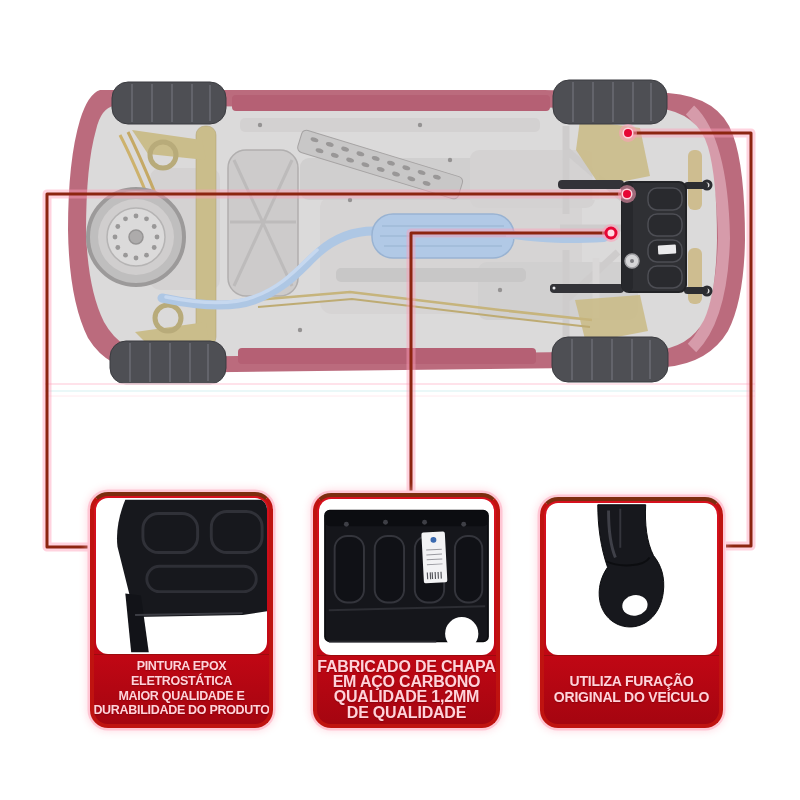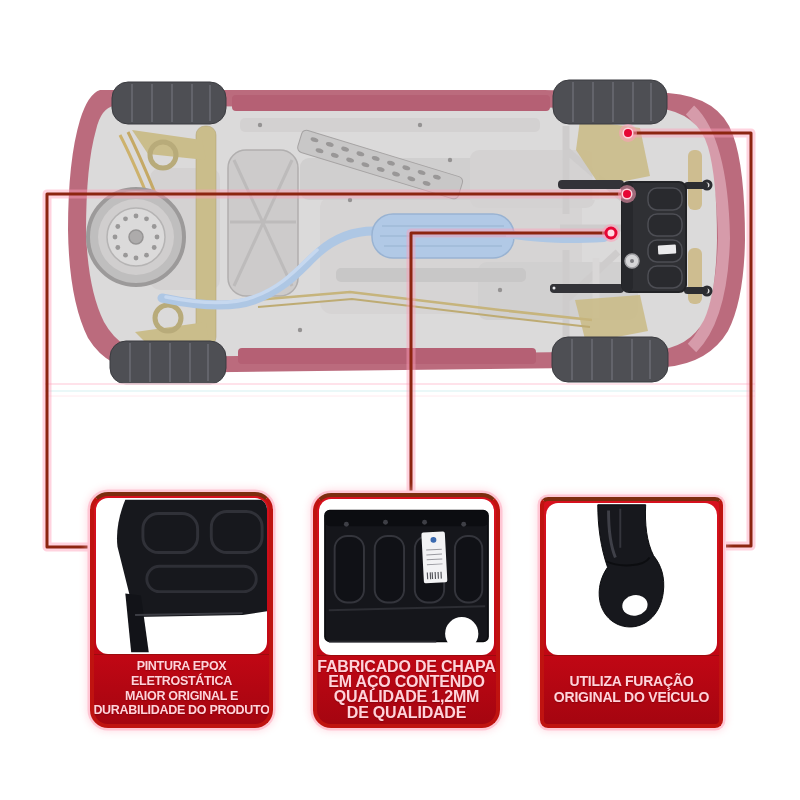--- a/index.html
+++ b/index.html
@@ -225,21 +225,21 @@
         <path d="M30,96 L46,98 L54,156 L36,156 Z" fill="#121318"></path>
         <rect x="48" y="14" width="56" height="40" rx="16" fill="none" stroke="#303138" stroke-width="3"></rect>
         <rect x="118" y="12" width="52" height="42" rx="16" fill="none" stroke="#303138" stroke-width="3"></rect>
         <rect x="52" y="68" width="112" height="26" rx="13" fill="none" stroke="#2e2f36" stroke-width="3"></rect>
         <path d="M40,118 L150,116" stroke="#3c3d44" stroke-width="2"></path>
       </svg>
     </div>
     <div class="band">
       <div class="ln">PINTURA EPOX</div>
       <div class="ln">ELETROSTÁTICA</div>
-      <div class="ln">MAIOR ORIGINAL E</div>
+      <div class="ln">MAIOR QUALIDADE E</div>
       <div class="ln">DURABILIDADE DO PRODUTO</div>
     </div>
   </div>
 
   <div class="callout-box" id="box-fabricado" style="left:313px;top:493px;width:187px;height:235px;">
     <div class="photo" style="height:156px;">
       <svg width="179" height="156" viewBox="0 0 179 156">
         <rect x="6" y="10" width="167" height="134" rx="5" fill="#15161b" stroke="#08090c" stroke-width="1.5"></rect>
         <rect x="6" y="10" width="167" height="16" rx="5" fill="#0c0d11"></rect>
         <g fill="#3e3f46">
@@ -260,27 +260,27 @@
           <circle cx="118" cy="40" r="3" fill="#3a6ab0"></circle>
           <path d="M110,50 H126 M110,55 H126 M110,60 H126 M110,65 H126" stroke="#9a9aa0" stroke-width="1"></path>
           <path d="M110,73 V80 M113,73 V80 M115,73 V80 M118,73 V80 M121,73 V80 M124,73 V80" stroke="#55565c" stroke-width="1.2"></path>
         </g>
         <circle cx="146" cy="136" r="17" fill="#ffffff"></circle>
         <path d="M10,144 L120,144" stroke="#26272d" stroke-width="2"></path>
       </svg>
     </div>
     <div class="band">
       <div class="ln">FABRICADO DE CHAPA</div>
-      <div class="ln">EM AÇO CONTENDO</div>
+      <div class="ln">EM AÇO CARBONO</div>
       <div class="ln">QUALIDADE 1,2MM</div>
       <div class="ln">DE QUALIDADE</div>
     </div>
   </div>
 
-  <div class="callout-box" id="box-furacao" style="left:540px;top:497px;width:183px;height:231px;border-radius:8px;">
+  <div class="callout-box" id="box-furacao" style="left:540px;top:497px;width:183px;height:231px;">
     <div class="photo" style="height:152px;">
       <svg width="175" height="152" viewBox="0 0 175 152">
         <path d="M53,0 L102,0 C101,20 103,38 110,52 C118,62 122,74 120,90
                  C117,112 103,124 88,125 C72,126 58,115 55,98
                  C53,86 56,74 63,64 C56,44 53,22 53,0 Z" fill="#17181d" stroke="#0a0b0e" stroke-width="1"></path>
         <ellipse cx="91" cy="103" rx="13" ry="10.5" fill="#fefefe" transform="rotate(-10 91 103)"></ellipse>
         <path d="M64,6 C64,26 66,42 71,54" stroke="#3f4048" stroke-width="3" fill="none"></path>
         <path d="M76,4 L76,44" stroke="#34353c" stroke-width="2"></path>
         <path d="M62,58 C74,64 100,64 106,54" stroke="#0c0d10" stroke-width="2" fill="none"></path>
       </svg>

